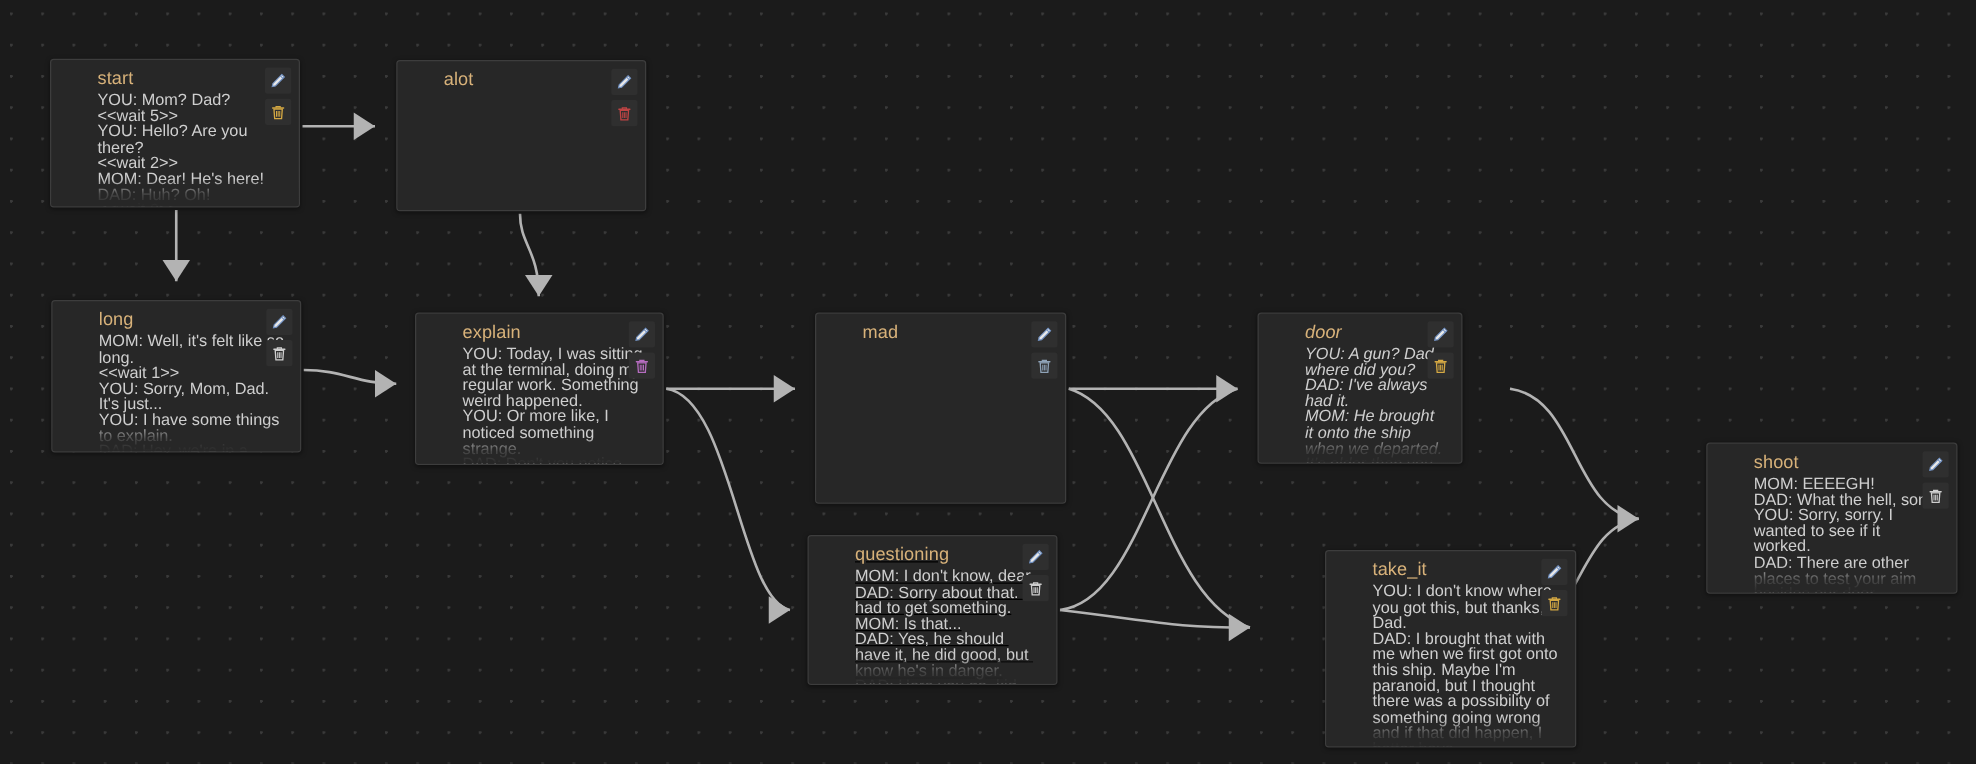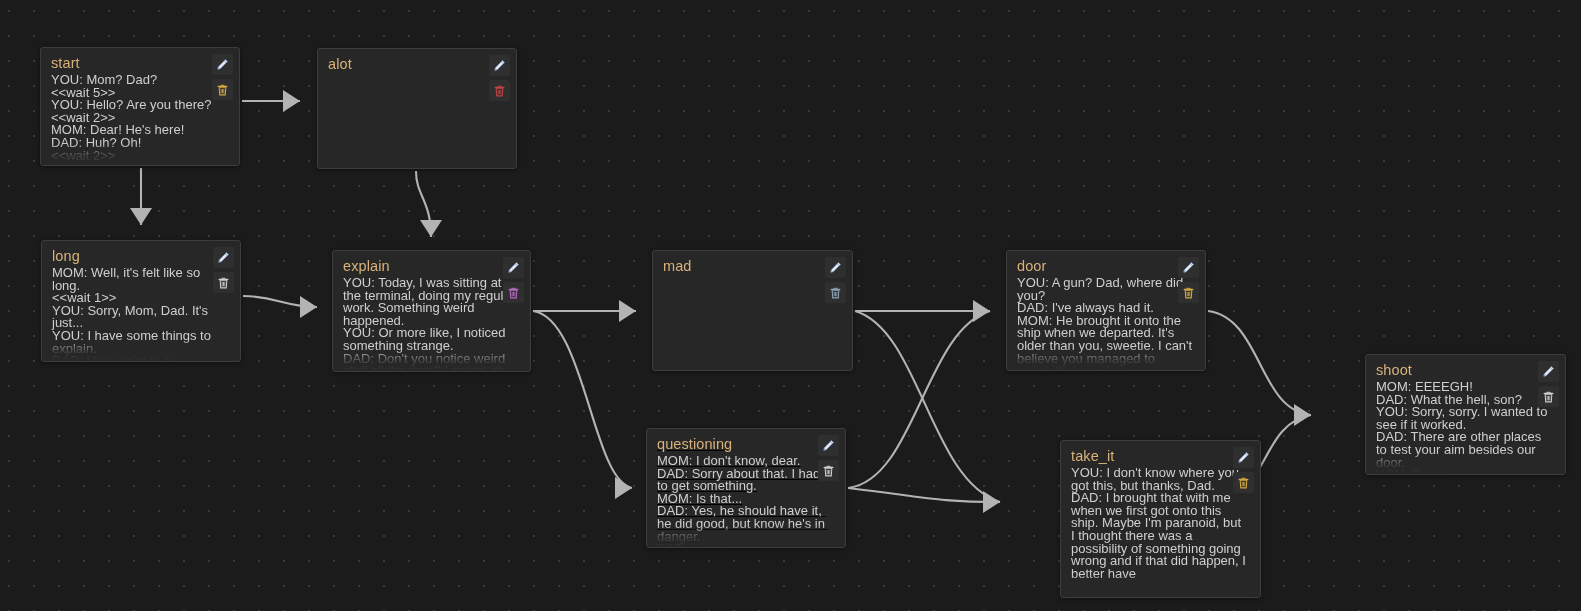--- a/index.html
+++ b/index.html
@@ -30,20 +30,21 @@
     stroke: #b3b3b3;
     stroke-width: 2.1;
   }
   .node {
     position: absolute;
     background: #272727;
     border: 1px solid #3d3d3d;
     border-radius: 3px;
     overflow: hidden;
     box-shadow: 0 1px 4px rgba(0,0,0,0.45);
+    padding-left: 27px;
   }
   .node-inner {
     position: relative;
     width: 100%; height: 100%;
     padding: 7px 10px 4px 10px;
     overflow: hidden;
   }
   .node-title {
     color: #d8b27a;
     font-size: 14.5px;
@@ -230,21 +231,21 @@
               <svg width="13" height="14" viewBox="0 0 16 16">
                 <path d="M2.6 3.6 H13.4" stroke="#b56cc0" stroke-width="1.4" stroke-linecap="round"></path>
                 <path d="M6 3.4 V2.2 H10 V3.4" fill="none" stroke="#b56cc0" stroke-width="1.2"></path>
                 <path d="M3.9 4.6 H12.1 L11.4 14 H4.6 Z" fill="none" stroke="#b56cc0" stroke-width="1.3"></path>
                 <path d="M6.4 6.6 V12.1 M8 6.6 V12.1 M9.6 6.6 V12.1" stroke="#b56cc0" stroke-width="1"></path>
               </svg>
             </span>
           </div>
         </div>
       </div>
-      <div class="node" style="left: 652px; top: 250px; width: 201px; height: 121px;">
+      <div class="node" style="left: 652px; top: 250px; width: 201px; height: 153px;">
         <div class="node-inner">
           <div class="node-title">mad</div>
         </div>
         <div class="fade"></div>
         <div class="node-actions">
           <div class="act-btn" title="edit">
             <span>
               <svg width="13" height="13" viewBox="0 0 16 16">
                 <path d="M11.6 1.9 L14.1 4.4 L5.3 13.2 L2.2 13.9 L2.9 10.8 Z" fill="#e8e8e8" stroke="#6f8fc0" stroke-width="1.1"></path>
                 <path d="M10.2 3.3 L12.7 5.8" stroke="#6f8fc0" stroke-width="1"></path>
@@ -256,21 +257,21 @@
               <svg width="13" height="14" viewBox="0 0 16 16">
                 <path d="M2.6 3.6 H13.4" stroke="#8fa3b8" stroke-width="1.4" stroke-linecap="round"></path>
                 <path d="M6 3.4 V2.2 H10 V3.4" fill="none" stroke="#8fa3b8" stroke-width="1.2"></path>
                 <path d="M3.9 4.6 H12.1 L11.4 14 H4.6 Z" fill="none" stroke="#8fa3b8" stroke-width="1.3"></path>
                 <path d="M6.4 6.6 V12.1 M8 6.6 V12.1 M9.6 6.6 V12.1" stroke="#8fa3b8" stroke-width="1"></path>
               </svg>
             </span>
           </div>
         </div>
       </div>
-      <div class="node" style="left: 1006px; top: 250px; width: 200px; height: 121px;">
+      <div class="node" style="left: 1006px; top: 250px; width: 164px; height: 121px; font-style: italic;">
         <div class="node-inner">
           <div class="node-title">door</div>
           <div class="node-body">YOU: A gun? Dad, where did you?
 DAD: I've always had it.
 MOM: He brought it onto the ship when we departed. It's older than you, sweetie. I can't believe you managed to sneak that on, dear.
 DAD: You know that I tend to be a bit</div>
         </div>
         <div class="fade"></div>
         <div class="node-actions">
           <div class="act-btn" title="edit">

